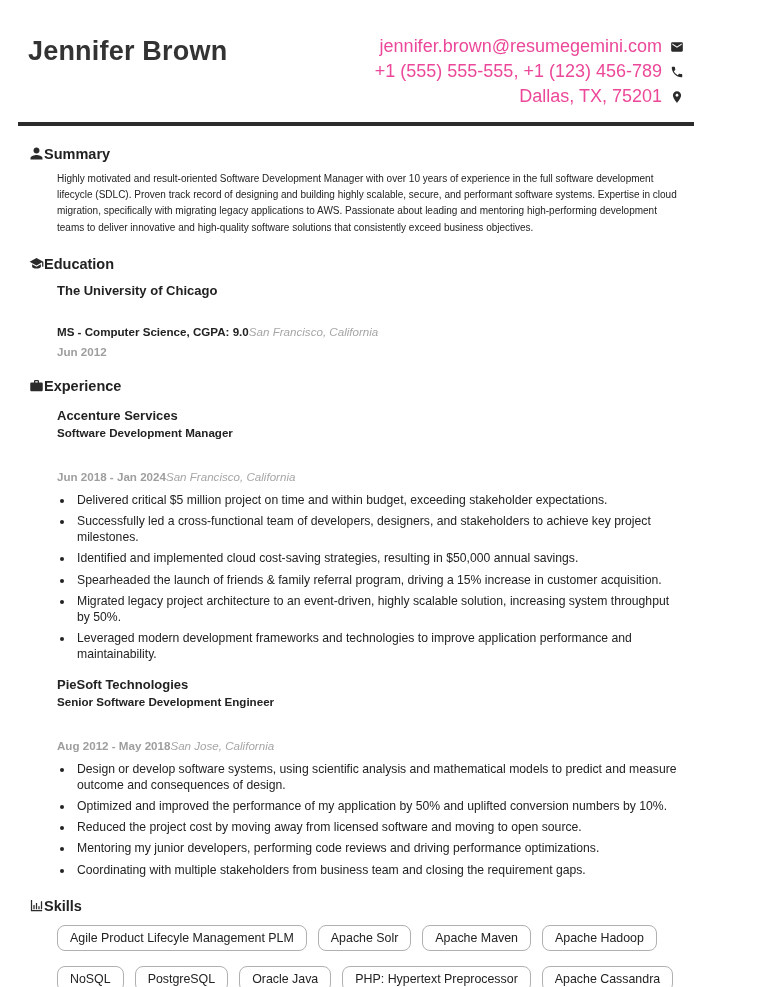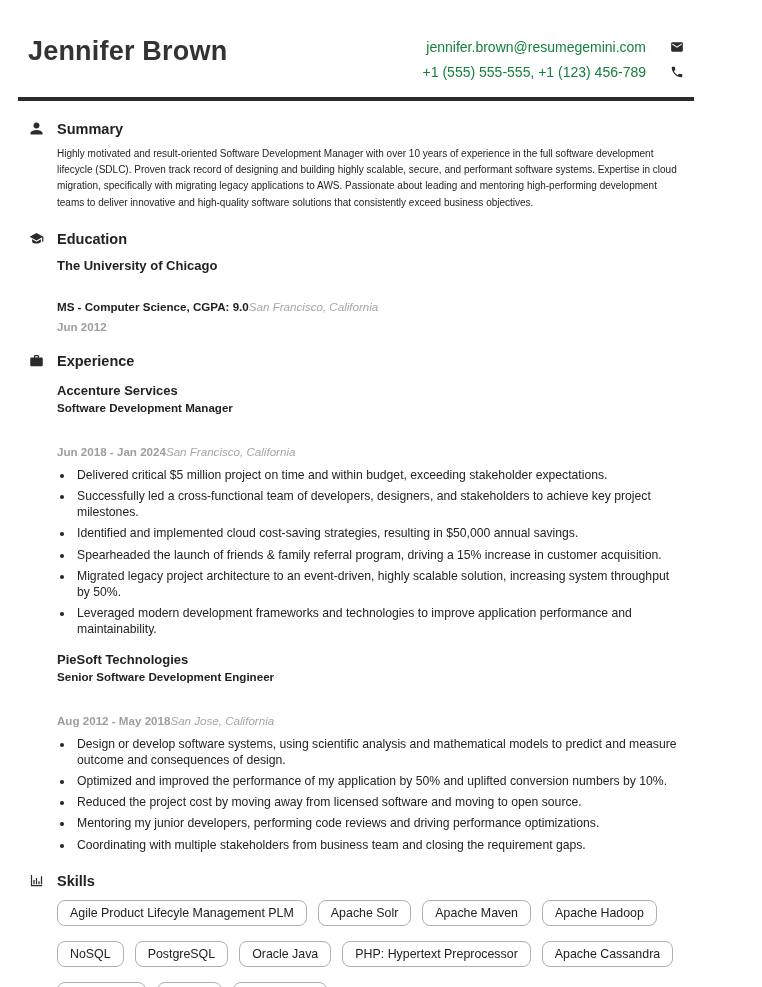--- a/index.html
+++ b/index.html
@@ -9,29 +9,29 @@
     background: #ffffff;
     font-family: "Liberation Sans", sans-serif;
     color: #2b2b2b;
   }
   .page { width: 712px; height: 987px; padding: 34px 28px 0; overflow: hidden; }
 
   
   .hdr { display: flex; justify-content: space-between; align-items: flex-start; }
   .name { margin: 2px 0 0; font-size: 27px; font-weight: bold; color: #333; letter-spacing: .2px; }
   .contact { display: flex; flex-direction: column; align-items: flex-end; }
-  .contact-row { display: flex; align-items: center; justify-content: flex-end; gap: 24px; height: 25px; font-size: 14px; color: #15803d; }
+  .contact-row { display: flex; align-items: center; justify-content: flex-end; gap: 8px; height: 25px; font-size: 18px; color: #ec4899; }
   .cicon { display: inline-flex; width: 14px; height: 14px; }
   .cicon svg { width: 14px; height: 14px; fill: #2b2b2b; }
 
   .divider { height: 4px; background: #2b2b2b; margin: 13px -10px 0; }
 
   
   section { margin-top: 20px; }
-  .sec-head { display: flex; align-items: center; gap: 13px; }
+  .sec-head { display: flex; align-items: center; }
   .sec-head h2 { margin: 0; font-size: 14.5px; font-weight: bold; color: #222; }
   .sicon { display: inline-flex; width: 16px; height: 16px; justify-content: center; }
   .sicon svg { width: 15px; height: 15px; fill: #2b2b2b; }
 
   .indent { margin-left: 29px; }
   .sec-body { margin: 9px 0 12px 29px; font-size: 10px; line-height: 16.2px; color: #232323; }
 
   .entry-title { font-size: 13px; font-weight: bold; color: #222; }
   .entry-sub { font-size: 11.6px; font-weight: bold; color: #222; margin-top: 3px; }
   .row-split { display: flex; align-items: baseline; margin-top: 24px; }
@@ -65,20 +65,28 @@
           <svg viewBox="0 0 24 24">
               <path d="M20 4H4c-1.1 0-2 .9-2 2v12c0 1.1.9 2 2 2h16c1.1 0 2-.9 2-2V6c0-1.1-.9-2-2-2zm0 4.2-8 5-8-5V6l8 5 8-5v2.2z"></path>
             </svg>
         </span>
       </div>
       <div class="contact-row">
         <span>+1 (555) 555-555, +1 (123) 456-789</span>
         <span class="cicon">
           <svg viewBox="0 0 24 24">
               <path d="M6.6 10.8c1.5 2.8 3.8 5.1 6.6 6.6l2.2-2.2c.3-.3.7-.4 1-.2 1.1.4 2.3.6 3.6.6.6 0 1 .4 1 1V20c0 .6-.4 1-1 1C10.6 21 3 13.4 3 4c0-.6.4-1 1-1h3.5c.6 0 1 .4 1 1 0 1.2.2 2.4.6 3.6.1.3 0 .7-.2 1l-2.3 2.2z"></path>
+            </svg>
+        </span>
+      </div>
+      <div class="contact-row">
+        <span>Dallas, TX, 75201</span>
+        <span class="cicon">
+          <svg viewBox="0 0 24 24">
+              <path d="M12 2C8.1 2 5 5.1 5 9c0 5.2 7 13 7 13s7-7.8 7-13c0-3.9-3.1-7-7-7zm0 9.5c-1.4 0-2.5-1.1-2.5-2.5S10.6 6.5 12 6.5 14.5 7.6 14.5 9 13.4 11.5 12 11.5z"></path>
             </svg>
         </span>
       </div>
     </div>
   </div>
 
   <div class="divider"></div>
 
   <section>
     <div class="sec-head">

